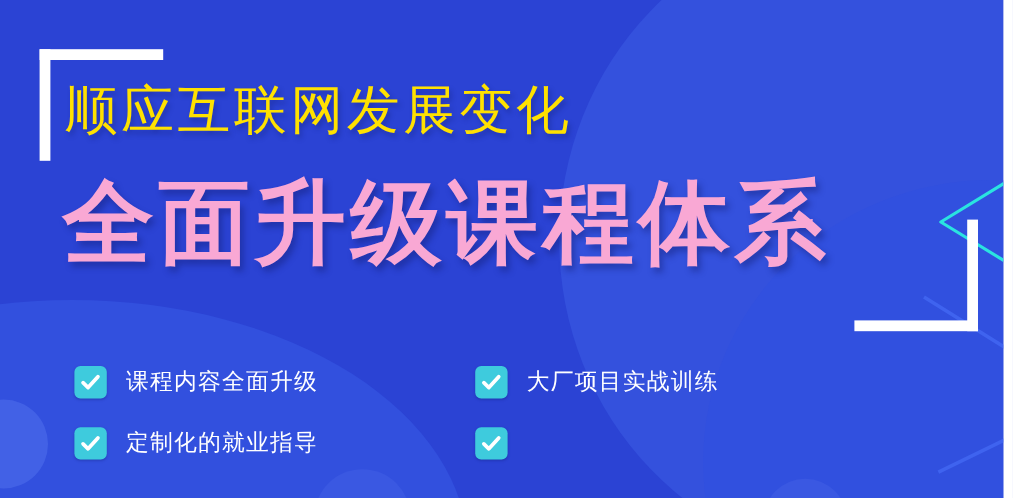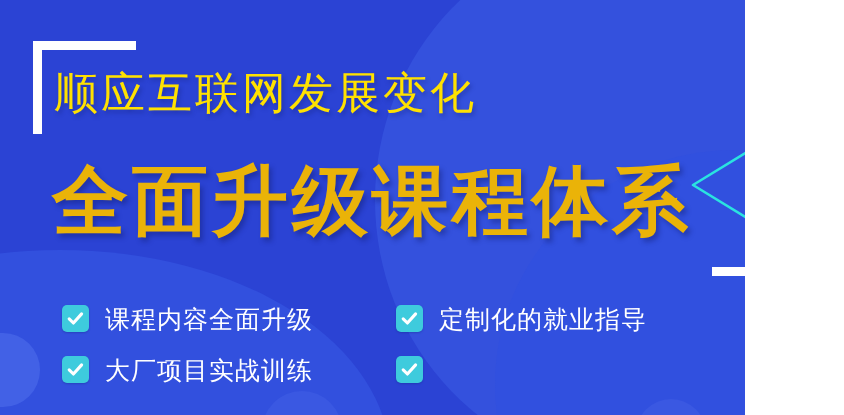--- a/index.html
+++ b/index.html
@@ -2,21 +2,21 @@
 <html><head>
 <meta charset="utf-8">
 <style>
   html, body {
     margin: 0;
     padding: 0;
     background: #ffffff;
   }
   #banner {
     position: relative;
-    width: 745px;
+    width: 836px;
     height: 415px;
     overflow: hidden;
     background: #2b43d4;
     font-family: "Liberation Sans", "DejaVu Sans", sans-serif;
     -webkit-font-smoothing: antialiased;
   }
 
   
   .deco { position: absolute; pointer-events: none; }
 
@@ -115,25 +115,25 @@
     line-height: 54px;
     letter-spacing: 3px;
     color: #ffe100;
     font-weight: 400;
     text-shadow: 2px 3px 4px rgba(16, 28, 110, 0.35);
     white-space: nowrap;
   }
   .title {
     position: absolute;
     left: 52px;
-    top: 156px;
+    top: 142px;
     font-size: 76px;
     line-height: 90px;
     letter-spacing: 4px;
-    color: #eab308;
+    color: #f9a8d4;
     font-weight: bold;
     text-shadow: 3px 4px 5px rgba(14, 26, 105, 0.40);
     white-space: nowrap;
   }
 
   
   .features {
     position: absolute;
     left: 62px;
     top: 293px;
@@ -153,21 +153,21 @@
     background: #3ecbdd;
     flex: 0 0 auto;
     display: flex;
     align-items: center;
     justify-content: center;
     box-shadow: 0 1px 2px rgba(12, 24, 100, 0.25);
   }
   .check-box svg { display: block; }
   .feature-label {
     margin-left: 16px;
-    font-size: 25px;
+    font-size: 19px;
     line-height: 30px;
     letter-spacing: 1px;
     color: #ffffff;
     white-space: nowrap;
   }
 </style>
 </head>
 <body>
 
 <div id="banner">
@@ -203,30 +203,30 @@
       </span>
       <span class="feature-label">课程内容全面升级</span>
     </div>
 
     <div class="feature">
       <span class="check-box">
         <svg width="19" height="19" viewBox="0 0 19 19" aria-hidden="true">
           <path d="M3.2 9.9 L7.4 14.0 L15.6 4.9" stroke="#ffffff" stroke-width="3.1" fill="none" stroke-linecap="round" stroke-linejoin="round"></path>
         </svg>
       </span>
+      <span class="feature-label">大厂项目实战训练</span>
+    </div>
+
+    <div class="feature">
+      <span class="check-box">
+        <svg width="19" height="19" viewBox="0 0 19 19" aria-hidden="true">
+          <path d="M3.2 9.9 L7.4 14.0 L15.6 4.9" stroke="#ffffff" stroke-width="3.1" fill="none" stroke-linecap="round" stroke-linejoin="round"></path>
+        </svg>
+      </span>
       <span class="feature-label">定制化的就业指导</span>
-    </div>
-
-    <div class="feature">
-      <span class="check-box">
-        <svg width="19" height="19" viewBox="0 0 19 19" aria-hidden="true">
-          <path d="M3.2 9.9 L7.4 14.0 L15.6 4.9" stroke="#ffffff" stroke-width="3.1" fill="none" stroke-linecap="round" stroke-linejoin="round"></path>
-        </svg>
-      </span>
-      <span class="feature-label">大厂项目实战训练</span>
     </div>
 
     <div class="feature">
       <span class="check-box">
         <svg width="19" height="19" viewBox="0 0 19 19" aria-hidden="true">
           <path d="M3.2 9.9 L7.4 14.0 L15.6 4.9" stroke="#ffffff" stroke-width="3.1" fill="none" stroke-linecap="round" stroke-linejoin="round"></path>
         </svg>
       </span>
     </div>
 

